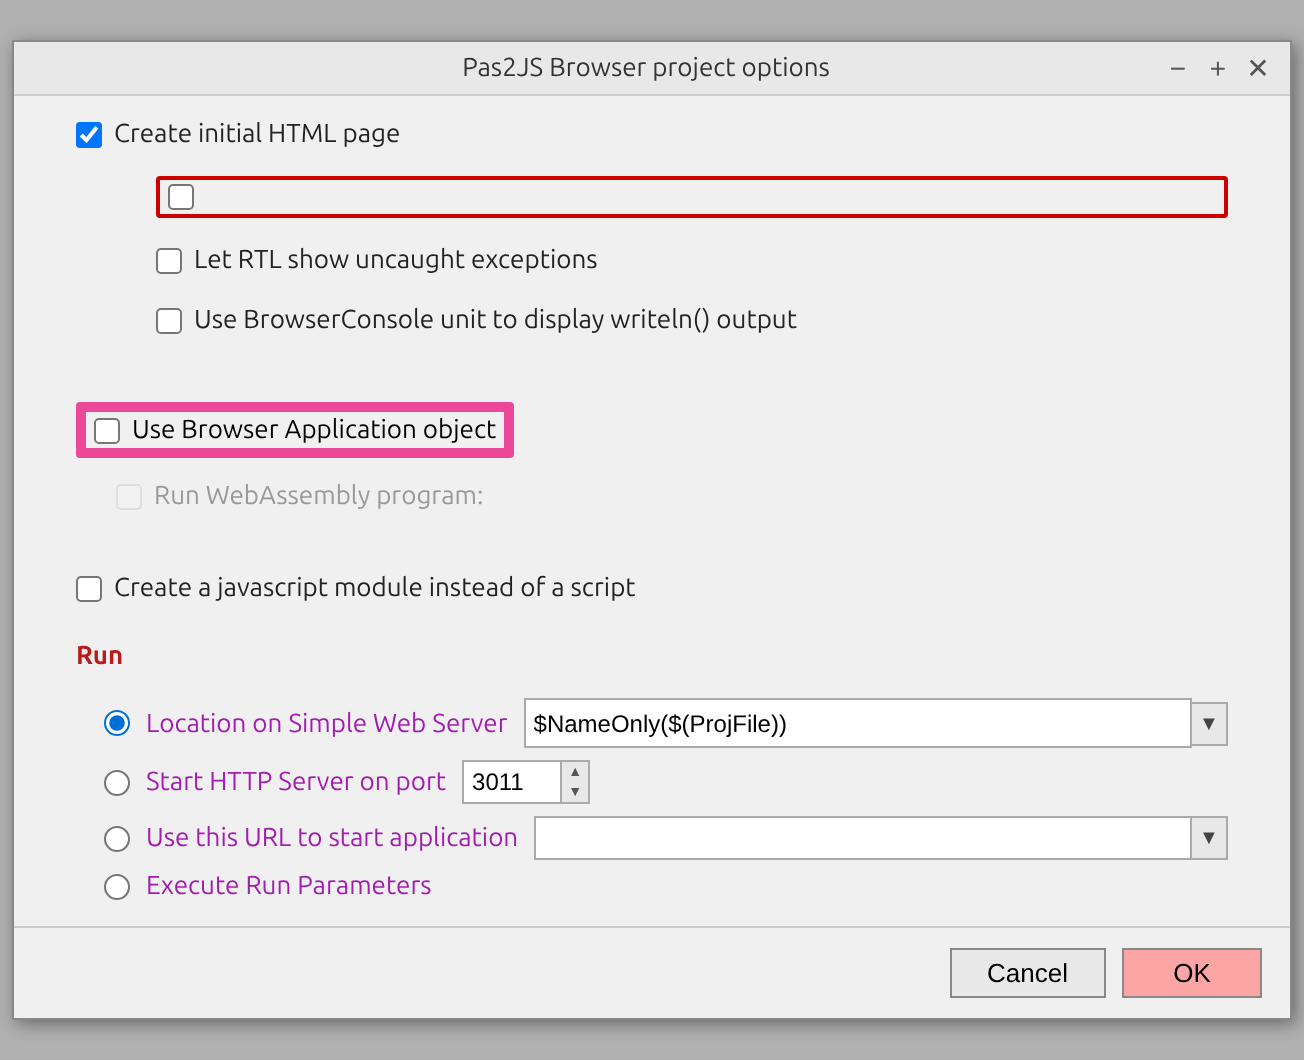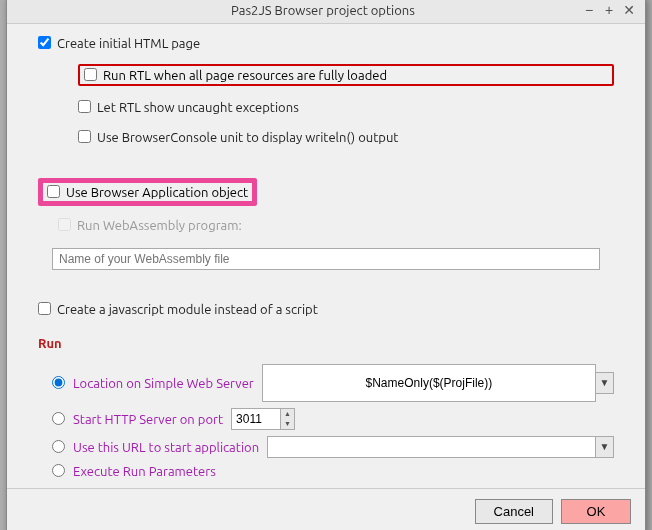--- a/index.html
+++ b/index.html
@@ -154,23 +154,22 @@
       display: flex;
       align-items: center;
       flex: 1;
     }
     .dropdown-select {
       flex: 1;
       border: 1px solid #aaa;
       background: #fff;
       padding: 2px 4px;
       font-size: 12px;
-      height: 38px;
+      height: 25px;
       appearance: none;
-      text-align: center;
       -webkit-appearance: none;
     }
     .dropdown-btn {
       border: 1px solid #aaa;
       border-left: none;
       background: #e8e8e8;
       width: 18px;
       height: 22px;
       display: flex;
       align-items: center;
@@ -260,21 +259,20 @@
 
     <div class="checkbox-row">
       <input type="checkbox" checked="" id="chk-create" style="">
       <label for="chk-create">Create initial HTML page</label>
     </div>
 
 
     <div class="indent2">
       <div class="highlighted-box">
         <input type="checkbox" id="chk-run-rtl" style="">
-        <label for="chk-run-rtl">Run RTL when all page resources are fully loaded</label>
       </div>
     </div>
 
     <div class="checkbox-row indent2">
       <input type="checkbox" id="chk-let-rtl" style="">
       <label for="chk-let-rtl">Let RTL show uncaught exceptions</label>
     </div>
 
     <div class="checkbox-row indent2">
       <input type="checkbox" id="chk-browser-console" style="">
@@ -286,23 +284,20 @@
         <input type="checkbox" id="chk-browser-app" style="">
         <label for="chk-browser-app">Use Browser Application object</label>
       </div>
     </div>
 
     <div class="run-webassembly-row">
       <input type="checkbox" disabled="" id="chk-webassembly" class="disabled-checkbox" style="">
       <label for="chk-webassembly" class="disabled-label">Run WebAssembly program:</label>
     </div>
 
-    <div class="webassembly-input-wrapper">
-      <input type="text" class="webassembly-input" id="webassembly-file" placeholder="Name of your WebAssembly file" style="">
-    </div>
 
     <div class="separator"></div>
 
     <div class="checkbox-row">
       <input type="checkbox" id="chk-js-module" style="">
       <label for="chk-js-module">Create a javascript module instead of a script</label>
     </div>
 
     <div class="run-section-label">Run</div>
 

